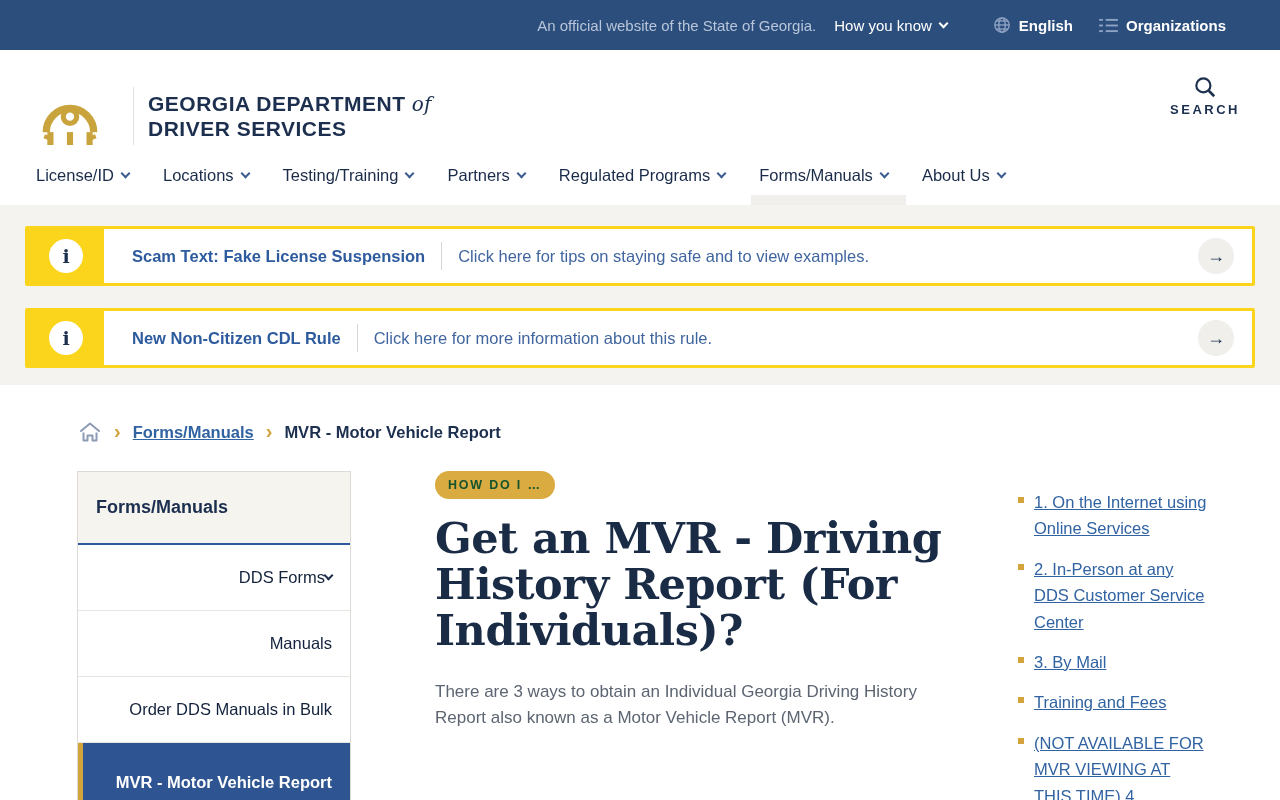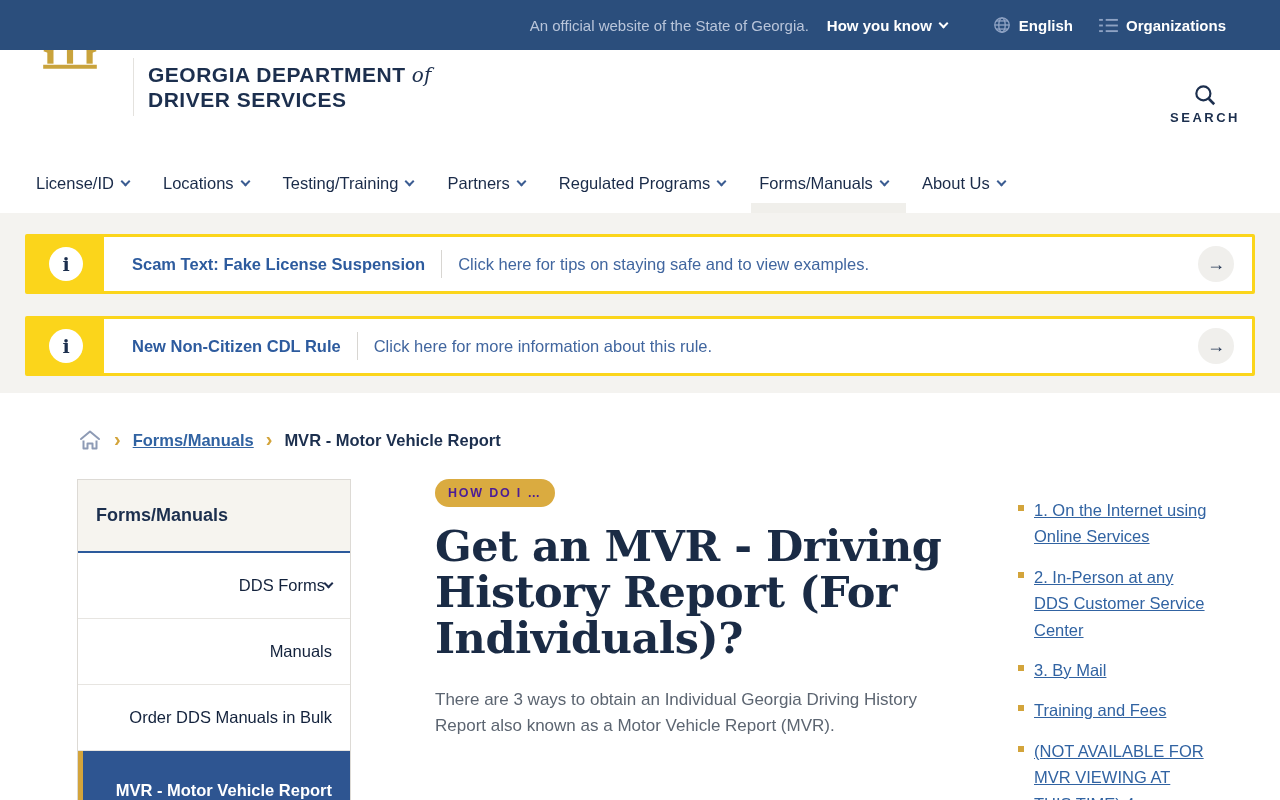--- a/index.html
+++ b/index.html
@@ -20,30 +20,30 @@
   *{margin:0;padding:0;box-sizing:border-box;}
   html,body{width:1280px;height:800px;overflow:hidden;background:#fff;
     font-family:"Liberation Sans",sans-serif;color:var(--navy-text);}
   a{text-decoration:none;color:inherit;}
 
   
   .topbar{height:50px;background:var(--navy-bar);display:flex;align-items:center;
     justify-content:flex-end;gap:46px;padding-right:54px;color:#fff;position:relative;z-index:3;}
   .topbar-left{display:flex;align-items:center;gap:18px;}
   .official-text{color:#B9C5DA;font-size:15px;}
-  .how-you-know{display:flex;align-items:center;gap:8px;font-size:15px;font-weight:bold;cursor:pointer;}
+  .how-you-know{display:flex;align-items:center;gap:8px;font-size:15px;font-weight:normal;cursor:pointer;}
   .topbar-right{display:flex;align-items:center;gap:26px;}
   .topbar-menu{display:flex;align-items:center;gap:8px;font-size:15px;font-weight:bold;cursor:pointer;}
   .chev{display:inline-block;width:7px;height:7px;border-right:2px solid #fff;
     border-bottom:2px solid #fff;transform:rotate(45deg);margin-top:-4px;}
   .chev.blue{border-color:#3C5D92;}
   .chev.navy{border-color:#1E2D4D;}
 
   
-  .header{height:95px;background:#fff;display:flex;align-items:flex-start;position:relative;z-index:2;margin-top:8px;}
+  .header{height:95px;background:#fff;display:flex;align-items:flex-end;position:relative;z-index:2;}
   .logo-circle{position:absolute;left:22px;top:-65px;width:96px;height:96px;background:#fff;
     border-radius:50%;display:flex;align-items:center;justify-content:center;}
   .brand{display:flex;align-items:center;margin-left:133px;border-left:1px solid #E4E2DE;padding-left:14px;height:58px;}
   .brand-text{font-size:21px;font-weight:bold;color:#1C2F4E;letter-spacing:.5px;line-height:1.2;}
   .brand-of{font-family:"DejaVu Serif",serif;font-style:italic;font-weight:normal;
     text-transform:none;font-size:20px;letter-spacing:0;}
   .search{position:absolute;right:40px;top:24px;display:flex;flex-direction:column;
     align-items:center;gap:2px;cursor:pointer;color:#1C2F4E;}
   .search-label{font-size:13px;font-weight:bold;letter-spacing:2.5px;}
 
@@ -83,21 +83,21 @@
   .sidebar{width:274px;flex:0 0 274px;border:1px solid var(--border-gray);background:#fff;}
   .sidebar-title{background:var(--cream);border-bottom:2px solid #2C5A9C;padding:25px 18px;
     font-size:18px;font-weight:bold;color:#1C2F4E;}
   .side-item{display:flex;align-items:center;justify-content:flex-end;padding:23px 18px;
     font-size:16.5px;color:#13223C;border-bottom:1px solid #E7E5E1;cursor:pointer;}
   .side-item:last-child{border-bottom:none;}
   .side-item.active{background:var(--active-blue);color:#fff;font-weight:bold;
     border-left:5px solid var(--gold);padding-left:13px;height:78px;}
 
   .main{width:515px;margin-left:84px;}
-  .badge{display:inline-block;background:var(--badge-gold);color:#4c1d95;font-size:12.5px;
+  .badge{display:inline-block;background:var(--badge-gold);color:#14532d;font-size:12.5px;
     font-weight:bold;letter-spacing:1.8px;padding:7px 13px;border-radius:14px;cursor:pointer;}
   .page-title{font-family:"DejaVu Serif",serif;font-weight:bold;color:var(--heading-navy);
     font-size:43px;line-height:1.07;margin-top:16px;letter-spacing:-.5px;}
   .intro{margin-top:26px;color:var(--body-gray);font-size:17px;line-height:1.55;max-width:505px;}
 
   .toc{width:192px;margin-left:68px;margin-top:18px;}
   .toc-item{display:flex;gap:10px;margin-bottom:14px;}
   .toc-bullet{width:6px;height:6px;background:var(--gold);margin-top:8px;flex:0 0 6px;}
   .toc-link{color:var(--link-blue);font-size:16.5px;line-height:1.6;text-decoration:underline;cursor:pointer;}
 

